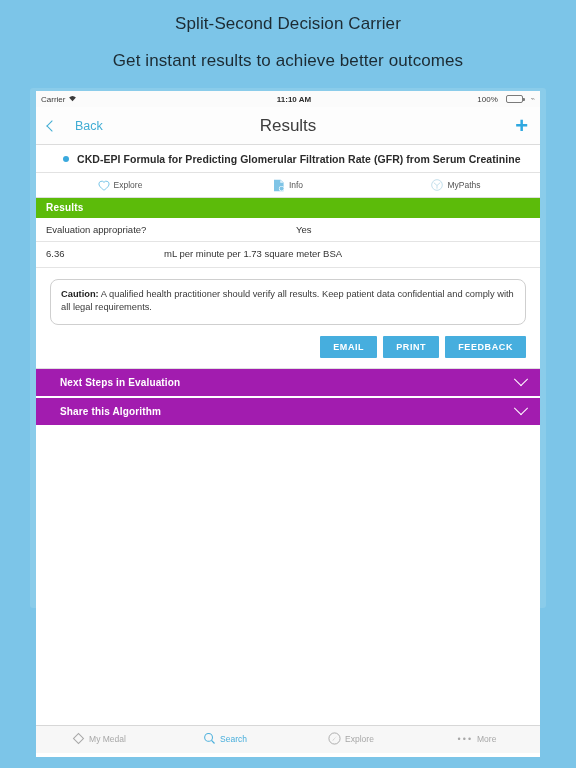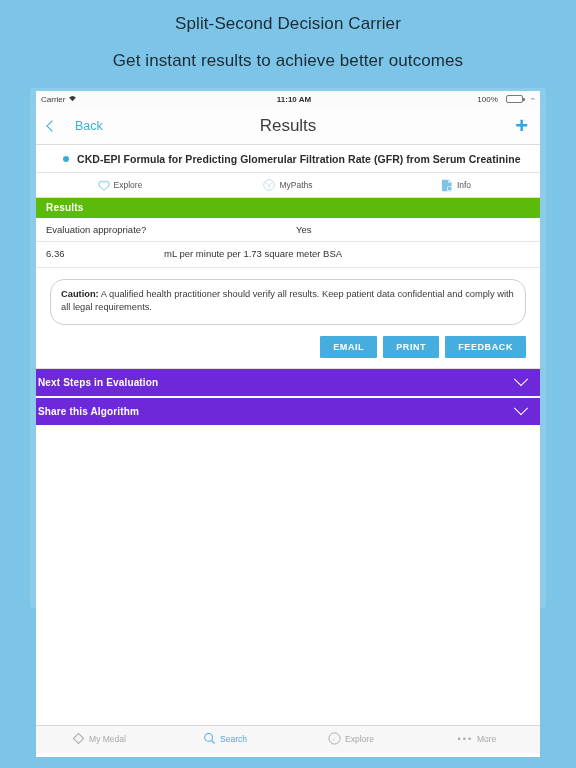--- a/index.html
+++ b/index.html
@@ -217,21 +217,21 @@
   .res-label { width: 250px; flex: 0 0 250px; }
   .res-value { width: 118px; flex: 0 0 118px; }
   .res-units { flex: 1; line-height: 1.35; }
   
   .caution-wrap {
     background: #fff;
     padding: 11px 14px 0 14px;
   }
   .caution-box {
     border: 1px solid #cfcfcf;
-    border-radius: 14px;
+    border-radius: 8px;
     padding: 8px 8px 9px 10px;
     font-size: 9.3px;
     color: #3a3a3a;
     line-height: 1.45;
   }
   .caution-box b { color: #1f1f1f; }
   
   .btn-row {
     background: #fff;
     display: flex;
@@ -247,26 +247,26 @@
     font-weight: bold;
     letter-spacing: 0.6px;
     padding: 6px 13px 6px 13px;
     border: none;
     border-radius: 1px;
     cursor: pointer;
     font-family: Liberation Sans, sans-serif;
   }
   
   .accordion {
-    background: #6d28d9;
+    background: #a21caf;
     color: #fff;
     display: flex;
     align-items: center;
     justify-content: space-between;
-    padding: 8px 14px 8px 2px;
+    padding: 8px 14px 8px 24px;
     font-size: 10px;
     font-weight: bold;
     border-bottom: 2px solid #fff;
     cursor: pointer;
     letter-spacing: 0.15px;
   }
   .chev-down {
     display: inline-block;
     width: 9px;
     height: 9px;
@@ -349,38 +349,38 @@
       <div class="action-item">
         <span>
           <svg width="12" height="11" viewBox="0 0 14 13">
             <path d="M7 12 C7 12 1 8.3 1 4.6 A3.3 3.3 0 0 1 7 2.8 A3.3 3.3 0 0 1 13 4.6 C13 8.3 7 12 7 12 Z" fill="none" stroke="#6ec0e5" stroke-width="1.1"></path>
           </svg>
         </span>
         <span>Explore</span>
       </div>
       <div class="action-item">
         <span>
-          <svg width="12" height="12" viewBox="0 0 14 14">
-            <circle cx="7" cy="7" r="6.2" fill="none" stroke="#b9d9e8" stroke-width="1"></circle>
-            <path d="M3.2 4.2 L7 7.6 L10.8 4.2 M7 7.6 L7 11.2" fill="none" stroke="#b9d9e8" stroke-width="1"></path>
-          </svg>
-        </span>
-        <span>MyPaths</span>
-      </div>
-      <div class="action-item">
-        <span>
           <svg width="12" height="13" viewBox="0 0 12 13">
             <path d="M1 0.7 H7.6 L10.6 3.6 V12.3 H1 Z" fill="#7fc4e6"></path>
             <path d="M7.3 0.9 V3.7 H10.3" fill="#ffffff" opacity="0.85"></path>
             <circle cx="8.6" cy="9.6" r="2.7" fill="#ffffff"></circle>
             <circle cx="8.6" cy="9.6" r="2.1" fill="#7fc4e6"></circle>
           </svg>
         </span>
         <span>Info</span>
       </div>
+      <div class="action-item">
+        <span>
+          <svg width="12" height="12" viewBox="0 0 14 14">
+            <circle cx="7" cy="7" r="6.2" fill="none" stroke="#b9d9e8" stroke-width="1"></circle>
+            <path d="M3.2 4.2 L7 7.6 L10.8 4.2 M7 7.6 L7 11.2" fill="none" stroke="#b9d9e8" stroke-width="1"></path>
+          </svg>
+        </span>
+        <span>MyPaths</span>
+      </div>
     </div>
 
     <div class="results-header">Results</div>
 
     <div class="res-table">
       <div class="res-row">
         <div class="res-label">Evaluation appropriate?</div>
         <div class="res-value">Yes</div>
         <div class="res-units"></div>
       </div>

